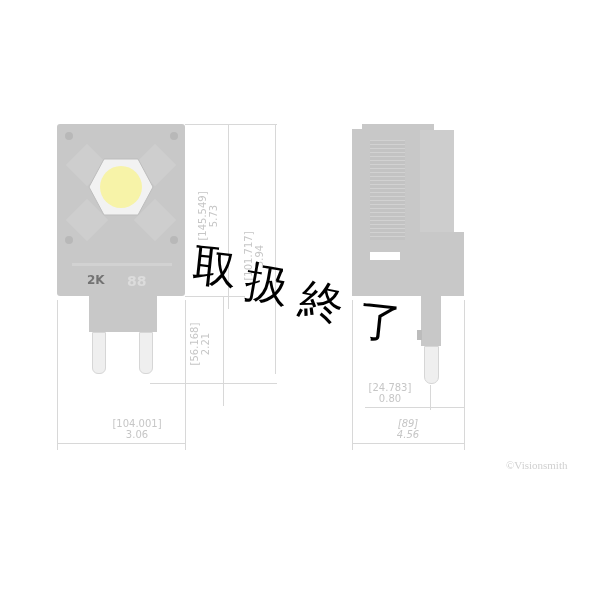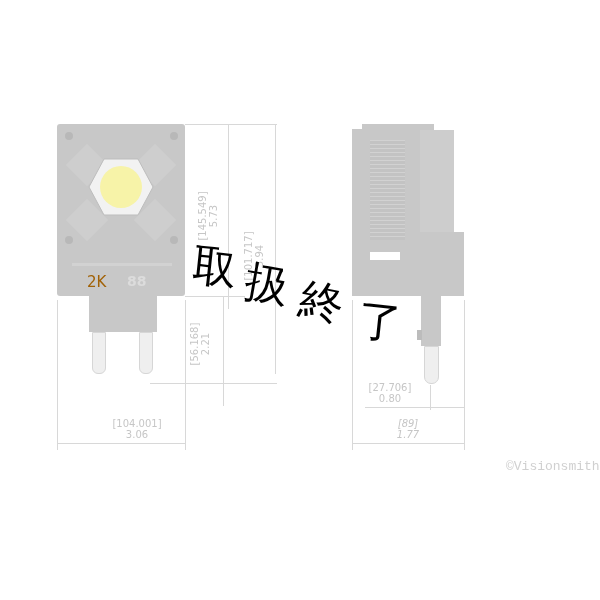--- a/index.html
+++ b/index.html
@@ -2,21 +2,21 @@
 <html><head>
   <meta charset="utf-8">
   <style>
     html, body { margin: 0; padding: 0; background: #ffffff; }
     body { width: 600px; height: 600px; position: relative; overflow: hidden; font-family: "DejaVu Sans", sans-serif; }
     .abs { position: absolute; }
     .dim-line { position: absolute; background: #d8d8d8; }
     .dim-text { position: absolute; color: #c6c6c6; font-size: 10px; line-height: 11px; text-align: center; font-family: "DejaVu Sans", sans-serif; white-space: nowrap; }
     .vtext { transform: rotate(-90deg); transform-origin: center center; }
     .stamp { position: absolute; font-family: "DejaVu Sans", sans-serif; color: #000; font-size: 44px; line-height: 44px; }
-    .copyright { position: absolute; color: #d0d0d0; font-size: 13px; font-family: Liberation Mono, monospace; }
+    .copyright { position: absolute; color: #d0d0d0; font-size: 11px; font-family: Liberation Serif, serif; }
   </style>
 </head>
 <body>
 
 <div>
 
   <div class="abs" style="left:57px;top:124px;width:128px;height:172px;background:#c8c8c8;border-radius:3px;"></div>
 
   <div class="abs" style="left:72px;top:150px;width:30px;height:30px;background:#cecece;transform:rotate(45deg);"></div>
   <div class="abs" style="left:140px;top:150px;width:30px;height:30px;background:#cecece;transform:rotate(45deg);"></div>
@@ -27,21 +27,21 @@
   <div class="abs" style="left:170px;top:132px;width:8px;height:8px;border-radius:50%;background:#b8b8b8;"></div>
   <div class="abs" style="left:65px;top:236px;width:8px;height:8px;border-radius:50%;background:#b8b8b8;"></div>
   <div class="abs" style="left:170px;top:236px;width:8px;height:8px;border-radius:50%;background:#b8b8b8;"></div>
 
   <svg class="abs" style="left:88px;top:158px;" width="66" height="58" viewBox="0 0 66 58">
     <polygon points="16,1 50,1 65,29 50,57 16,57 1,29" fill="#f2f2f2" stroke="#bdbdbd" stroke-width="1"></polygon>
     <circle cx="33" cy="29" r="21" fill="#f7f3a8"></circle>
   </svg>
 
   <div class="abs" style="left:72px;top:263px;width:100px;height:3px;background:#d2d2d2;"></div>
-  <div class="abs" style="left:87px;top:273px;font-size:15px;font-weight:normal;color:#a16207;">2K</div>
+  <div class="abs" style="left:87px;top:273px;font-size:12px;font-weight:bold;color:#737373;">2K</div>
   <div class="abs" style="left:127px;top:273px;font-size:14px;font-weight:bold;color:#dcdcdc;">88</div>
 
   <div class="abs" style="left:89px;top:296px;width:68px;height:36px;background:#c8c8c8;"></div>
 
   <div class="abs" style="left:92px;top:332px;width:12px;height:40px;background:#efefef;border:1px solid #d6d6d6;border-radius:0 0 6px 6px;"></div>
   <div class="abs" style="left:139px;top:332px;width:12px;height:40px;background:#efefef;border:1px solid #d6d6d6;border-radius:0 0 6px 6px;"></div>
 </div>
 
 <div>
   <div class="dim-line" style="left:185px;top:124px;width:92px;height:1px;"></div>
@@ -80,24 +80,24 @@
   <div class="abs" style="left:424px;top:346px;width:13px;height:36px;background:#efefef;border:1px solid #d6d6d6;border-radius:0 0 7px 7px;"></div>
 </div>
 
 <div>
   <div class="dim-line" style="left:352px;top:300px;width:1px;height:150px;"></div>
   <div class="dim-line" style="left:464px;top:300px;width:1px;height:150px;"></div>
   <div class="dim-line" style="left:430px;top:385px;width:1px;height:25px;"></div>
   <div class="dim-line" style="left:365px;top:407px;width:99px;height:1px;"></div>
   <div class="dim-line" style="left:352px;top:443px;width:112px;height:1px;"></div>
   <div class="dim-text" style="left:360px;top:382px;width:60px;">
-    <span>[27.706]</span><br><span>0.80</span>
+    <span>[24.783]</span><br><span>0.80</span>
   </div>
   <div class="dim-text" style="left:378px;top:418px;width:60px;font-style:italic;">
-    <span>[89]</span><br><span>1.77</span>
+    <span>[89]</span><br><span>4.56</span>
   </div>
 </div>
 
 <div>
   <div class="stamp" style="left:193px;top:245px;transform:rotate(6deg);">取</div>
   <div class="stamp" style="left:245px;top:262px;transform:rotate(10deg);">扱</div>
   <div class="stamp" style="left:300px;top:280px;transform:rotate(12deg);">終</div>
   <div class="stamp" style="left:358px;top:300px;transform:rotate(6deg);">了</div>
 </div>
 

